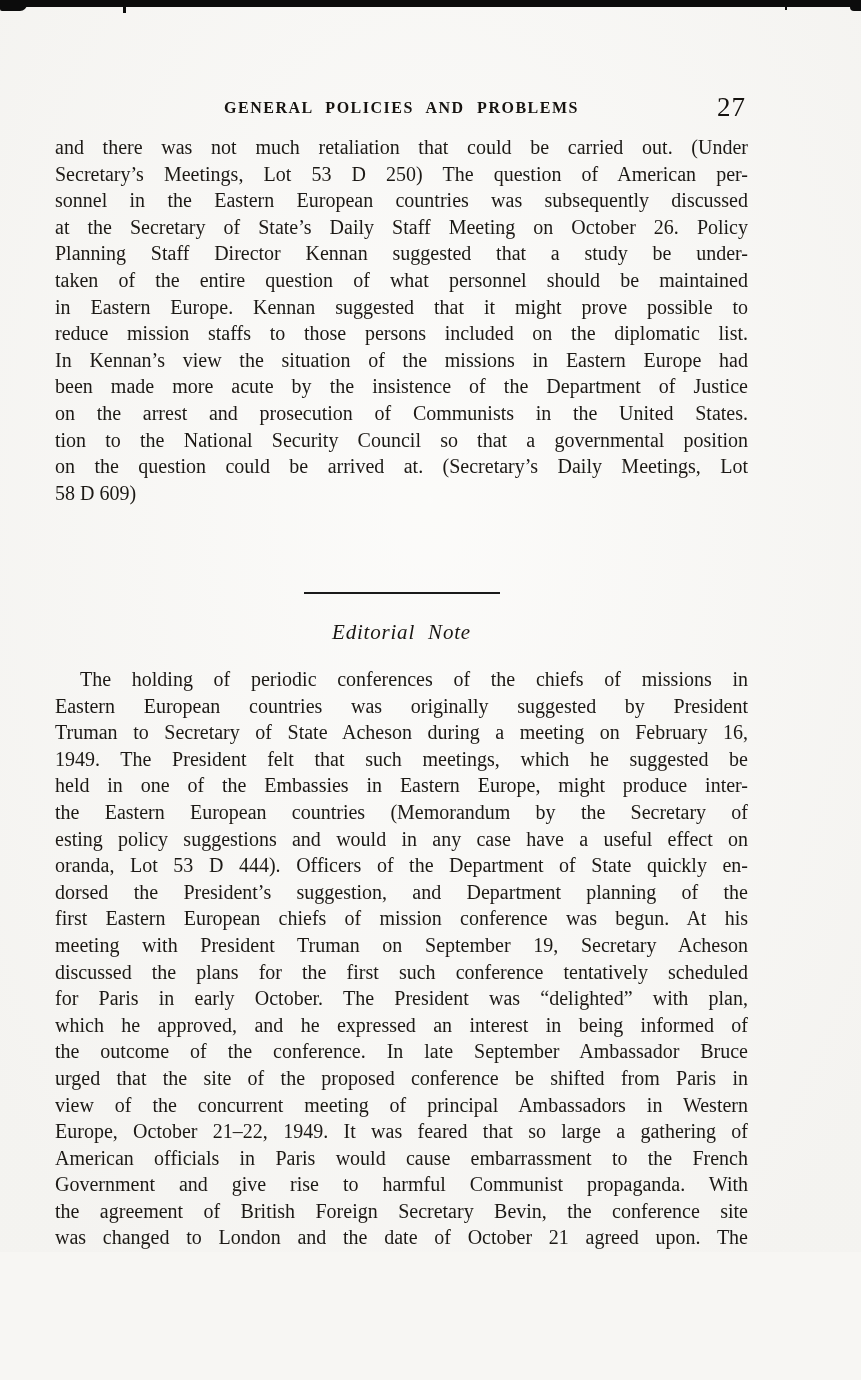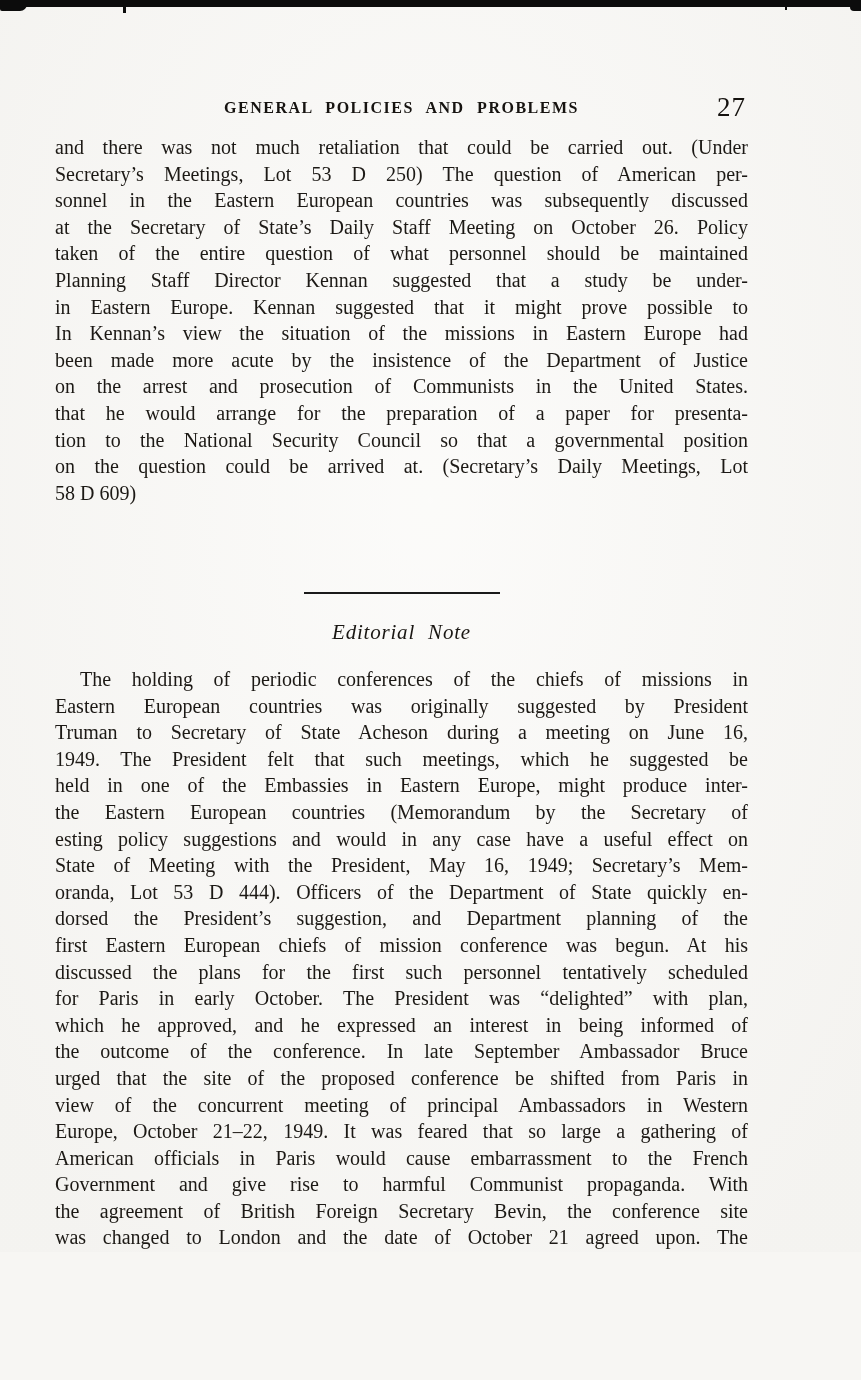--- a/index.html
+++ b/index.html
@@ -70,51 +70,51 @@
   <div class="page-header">
     <span class="header-title">GENERAL POLICIES AND PROBLEMS</span>
     <span class="page-number">27</span>
   </div>
 
   <div class="para para-1 short-last">
       <div class="line">and there was not much retaliation that could be carried out. (Under</div>
       <div class="line">Secretary’s Meetings, Lot 53 D 250) The question of American per-</div>
       <div class="line">sonnel in the Eastern European countries was subsequently discussed</div>
       <div class="line">at the Secretary of State’s Daily Staff Meeting on October 26. Policy</div>
+      <div class="line">Planning Staff Director Kennan suggested that a study be under-</div>
       <div class="line">taken of the entire question of what personnel should be maintained</div>
-      <div class="line">Planning Staff Director Kennan suggested that a study be under-</div>
       <div class="line">in Eastern Europe. Kennan suggested that it might prove possible to</div>
+      <div class="line">reduce mission staffs to those persons included on the diplomatic list.</div>
       <div class="line">In Kennan’s view the situation of the missions in Eastern Europe had</div>
       <div class="line">been made more acute by the insistence of the Department of Justice</div>
       <div class="line">on the arrest and prosecution of Communists in the United States.</div>
-      <div class="line">that he would arrange for the preparation of a paper for presenta-</div>
       <div class="line">tion to the National Security Council so that a governmental position</div>
       <div class="line">on the question could be arrived at. (Secretary’s Daily Meetings, Lot</div>
       <div class="line last">58 D 609)</div>
     </div>
 
   <div class="divider-wrap">
     <div class="divider-rule"></div>
   </div>
 
   <div class="editorial-heading">Editorial Note</div>
 
   <div class="para para-2 indent-first">
       <div class="line">The holding of periodic conferences of the chiefs of missions in</div>
       <div class="line">Eastern European countries was originally suggested by President</div>
-      <div class="line">Truman to Secretary of State Acheson during a meeting on June 16,</div>
+      <div class="line">Truman to Secretary of State Acheson during a meeting on February 16,</div>
       <div class="line">1949. The President felt that such meetings, which he suggested be</div>
       <div class="line">held in one of the Embassies in Eastern Europe, might produce inter-</div>
       <div class="line">the Eastern European countries (Memorandum by the Secretary of</div>
       <div class="line">esting policy suggestions and would in any case have a useful effect on</div>
-      <div class="line">State of Meeting with the President, May 16, 1949; Secretary’s Mem-</div>
       <div class="line">oranda, Lot 53 D 444). Officers of the Department of State quickly en-</div>
       <div class="line">dorsed the President’s suggestion, and Department planning of the</div>
       <div class="line">first Eastern European chiefs of mission conference was begun. At his</div>
-      <div class="line">discussed the plans for the first such personnel tentatively scheduled</div>
+      <div class="line">meeting with President Truman on September 19, Secretary Acheson</div>
+      <div class="line">discussed the plans for the first such conference tentatively scheduled</div>
       <div class="line">for Paris in early October. The President was “delighted” with plan,</div>
       <div class="line">which he approved, and he expressed an interest in being informed of</div>
       <div class="line">the outcome of the conference. In late September Ambassador Bruce</div>
       <div class="line">urged that the site of the proposed conference be shifted from Paris in</div>
       <div class="line">view of the concurrent meeting of principal Ambassadors in Western</div>
       <div class="line">Europe, October 21–22, 1949. It was feared that so large a gathering of</div>
       <div class="line">American officials in Paris would cause embarrassment to the French</div>
       <div class="line">Government and give rise to harmful Communist propaganda. With</div>
       <div class="line">the agreement of British Foreign Secretary Bevin, the conference site</div>
       <div class="line">was changed to London and the date of October 21 agreed upon. The</div>

